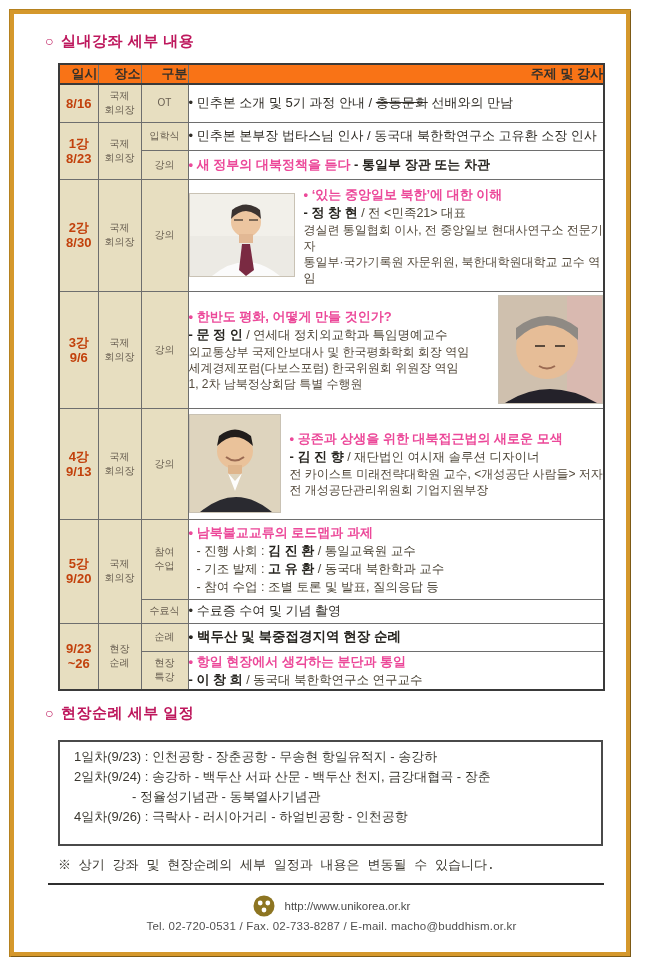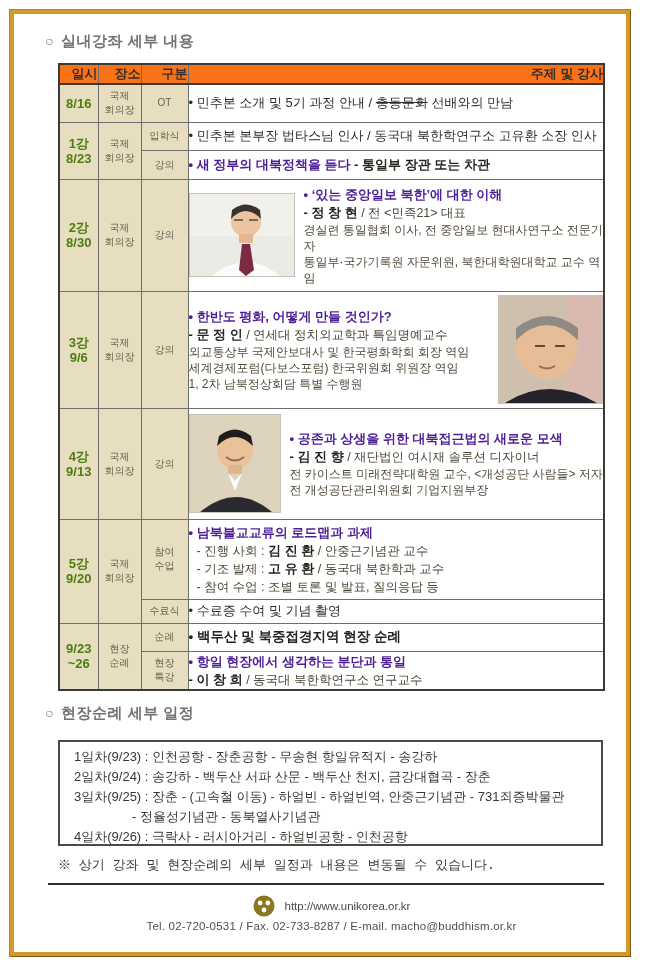--- a/index.html
+++ b/index.html
@@ -8,46 +8,46 @@
     font-family:"Liberation Sans","DejaVu Sans",sans-serif;
     -webkit-font-smoothing:antialiased;
   }
   .frame{
     position:absolute;left:10px;top:10px;width:620px;height:946px;
     border:4px solid #d5982c;
     box-shadow:1px 1px 0 #7d5a16, 0 0 0 1px #b5811f;
     box-sizing:border-box;
   }
   .sec-title{
-    position:absolute;left:45px;font-size:15px;font-weight:bold;color:#737373;
+    position:absolute;left:45px;font-size:15px;font-weight:bold;color:#be185d;
     letter-spacing:0.5px;white-space:nowrap;
   }
   .sec-title .marker{font-weight:normal;margin-right:7px;font-size:14px;}
   #title1{top:32px;}
   #title2{top:704px;}
 
   table.sched{
     position:absolute;left:58px;top:63px;width:547px;
     border-collapse:collapse;table-layout:fixed;
     border:2px solid #3a3a3a;
   }
   table.sched th,table.sched td{border:1px solid #6e6e6e;padding:0;box-sizing:border-box;}
   table.sched th{
     background:#f97316;font-size:13px;font-weight:bold;color:#33302a;
     text-align:right;vertical-align:middle;border-bottom:2px solid #3a3a3a;
   }
   td.c{background:#e7dec0;text-align:center;vertical-align:middle;}
-  td.date{font-weight:bold;font-size:13px;color:#4d7c0f;line-height:15px;}
+  td.date{font-weight:bold;font-size:13px;color:#c2410c;line-height:15px;}
   td.place,td.type{font-size:10px;color:#6a6052;line-height:14px;}
   td.content{
     background:#fff;padding:3px 4px 3px 8px;vertical-align:middle;
     font-size:13px;color:#2a2822;text-align:left;margin-left:33px;
   }
   .line{line-height:18px;}
-  .topic{color:#4c1d95;font-weight:bold;font-size:13px;line-height:19px;display:block;}
+  .topic{color:#ec4899;font-weight:bold;font-size:13px;line-height:19px;display:block;}
   .topic.inline{display:inline;}
   .bold-dark{font-weight:bold;color:#26241f;}
   .plain{color:#2f2c26;}
   .speaker{line-height:18px;font-size:12.5px;color:#4c4537;}
   .speaker .name{font-weight:bold;color:#26241f;font-size:13px;}
   .detail{font-size:12px;color:#52483a;line-height:16px;}
   .strike{text-decoration:line-through;}
   .flexcell{display:flex;align-items:center;}
   .photo{flex:0 0 auto;}
   .photo svg{display:block;border:1px solid #c9c2b4;}
@@ -251,21 +251,21 @@
       <div>국제</div>
       <div>회의장</div>
     </td>
     <td class="c type">
       <div>참여</div>
       <div>수업</div>
     </td>
     <td class="content">
       <span class="topic">• 남북불교교류의 로드맵과 과제</span>
       <div class="speaker" style="padding-left:8px;">
-        <span>- 진행 사회 : </span><span class="name">김 진 환</span><span> / 안중근기념관 교수</span>
+        <span>- 진행 사회 : </span><span class="name">김 진 환</span><span> / 통일교육원 교수</span>
       </div>
       <div class="speaker" style="padding-left:8px;">
         <span>- 기조 발제 : </span><span class="name">고 유 환</span><span> / 동국대 북한학과 교수</span>
       </div>
       <div class="speaker" style="padding-left:8px;">- 참여 수업 : 조별 토론 및 발표, 질의응답 등</div>
     </td>
   </tr>
   <tr style="height:24px">
     <td class="c type">수료식</td>
     <td class="content">
@@ -302,21 +302,20 @@
 </tbody>
   </table>
 
 <div class="sec-title" id="title2">
   <span class="marker">○</span><span>현장순례 세부 일정</span>
 </div>
 
 <div class="itin-box">
   <div class="itin-line">1일차(9/23) : 인천공항 - 장춘공항 - 무송현 항일유적지 - 송강하</div>
   <div class="itin-line">2일차(9/24) : 송강하 - 백두산 서파 산문 - 백두산 천지, 금강대협곡 - 장춘</div>
-  <div class="itin-line">3일차(9/25) : 장춘 - (고속철 이동) - 하얼빈 - 하얼빈역, 안중근기념관 - 731죄증박물관</div>
   <div class="itin-line indent">- 정율성기념관 - 동북열사기념관</div>
   <div class="itin-line">4일차(9/26) : 극락사 - 러시아거리 - 하얼빈공항 - 인천공항</div>
 </div>
 
 <div class="note">※ 상기 강좌 및 현장순례의 세부 일정과 내용은 변동될 수 있습니다.</div>
 
 <div class="rule"></div>
 
 <div class="footer-line1">
   <span class="logo">

